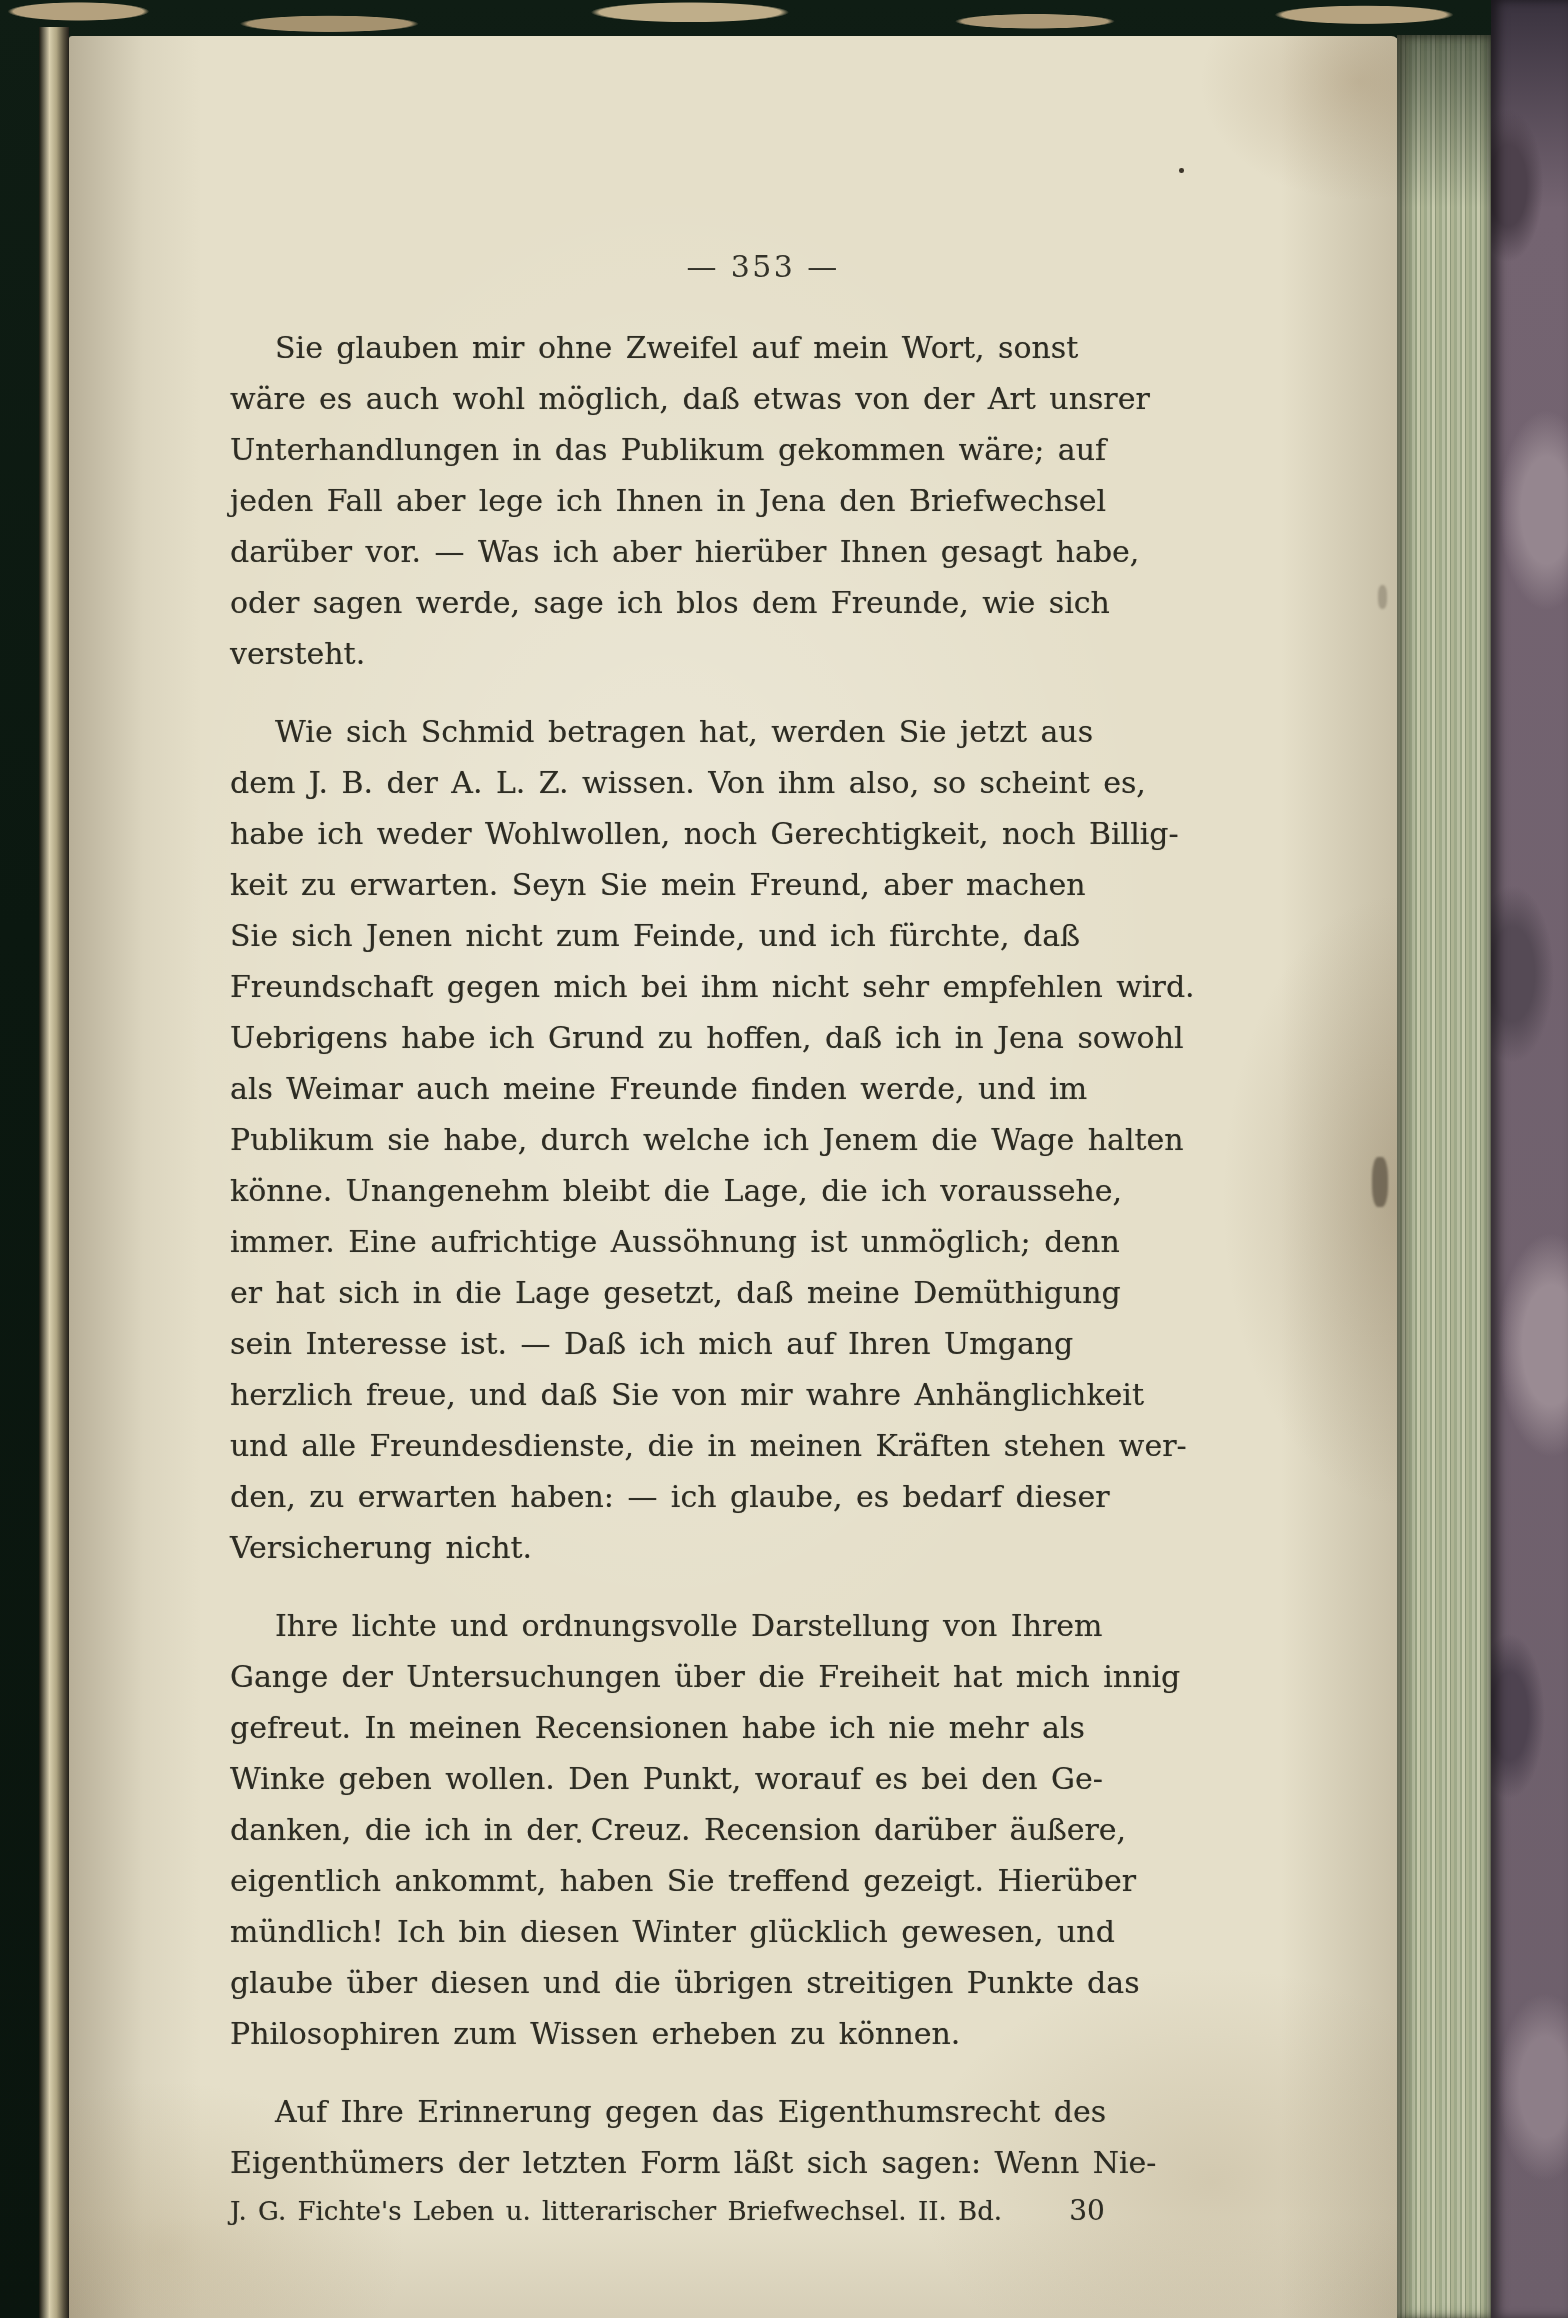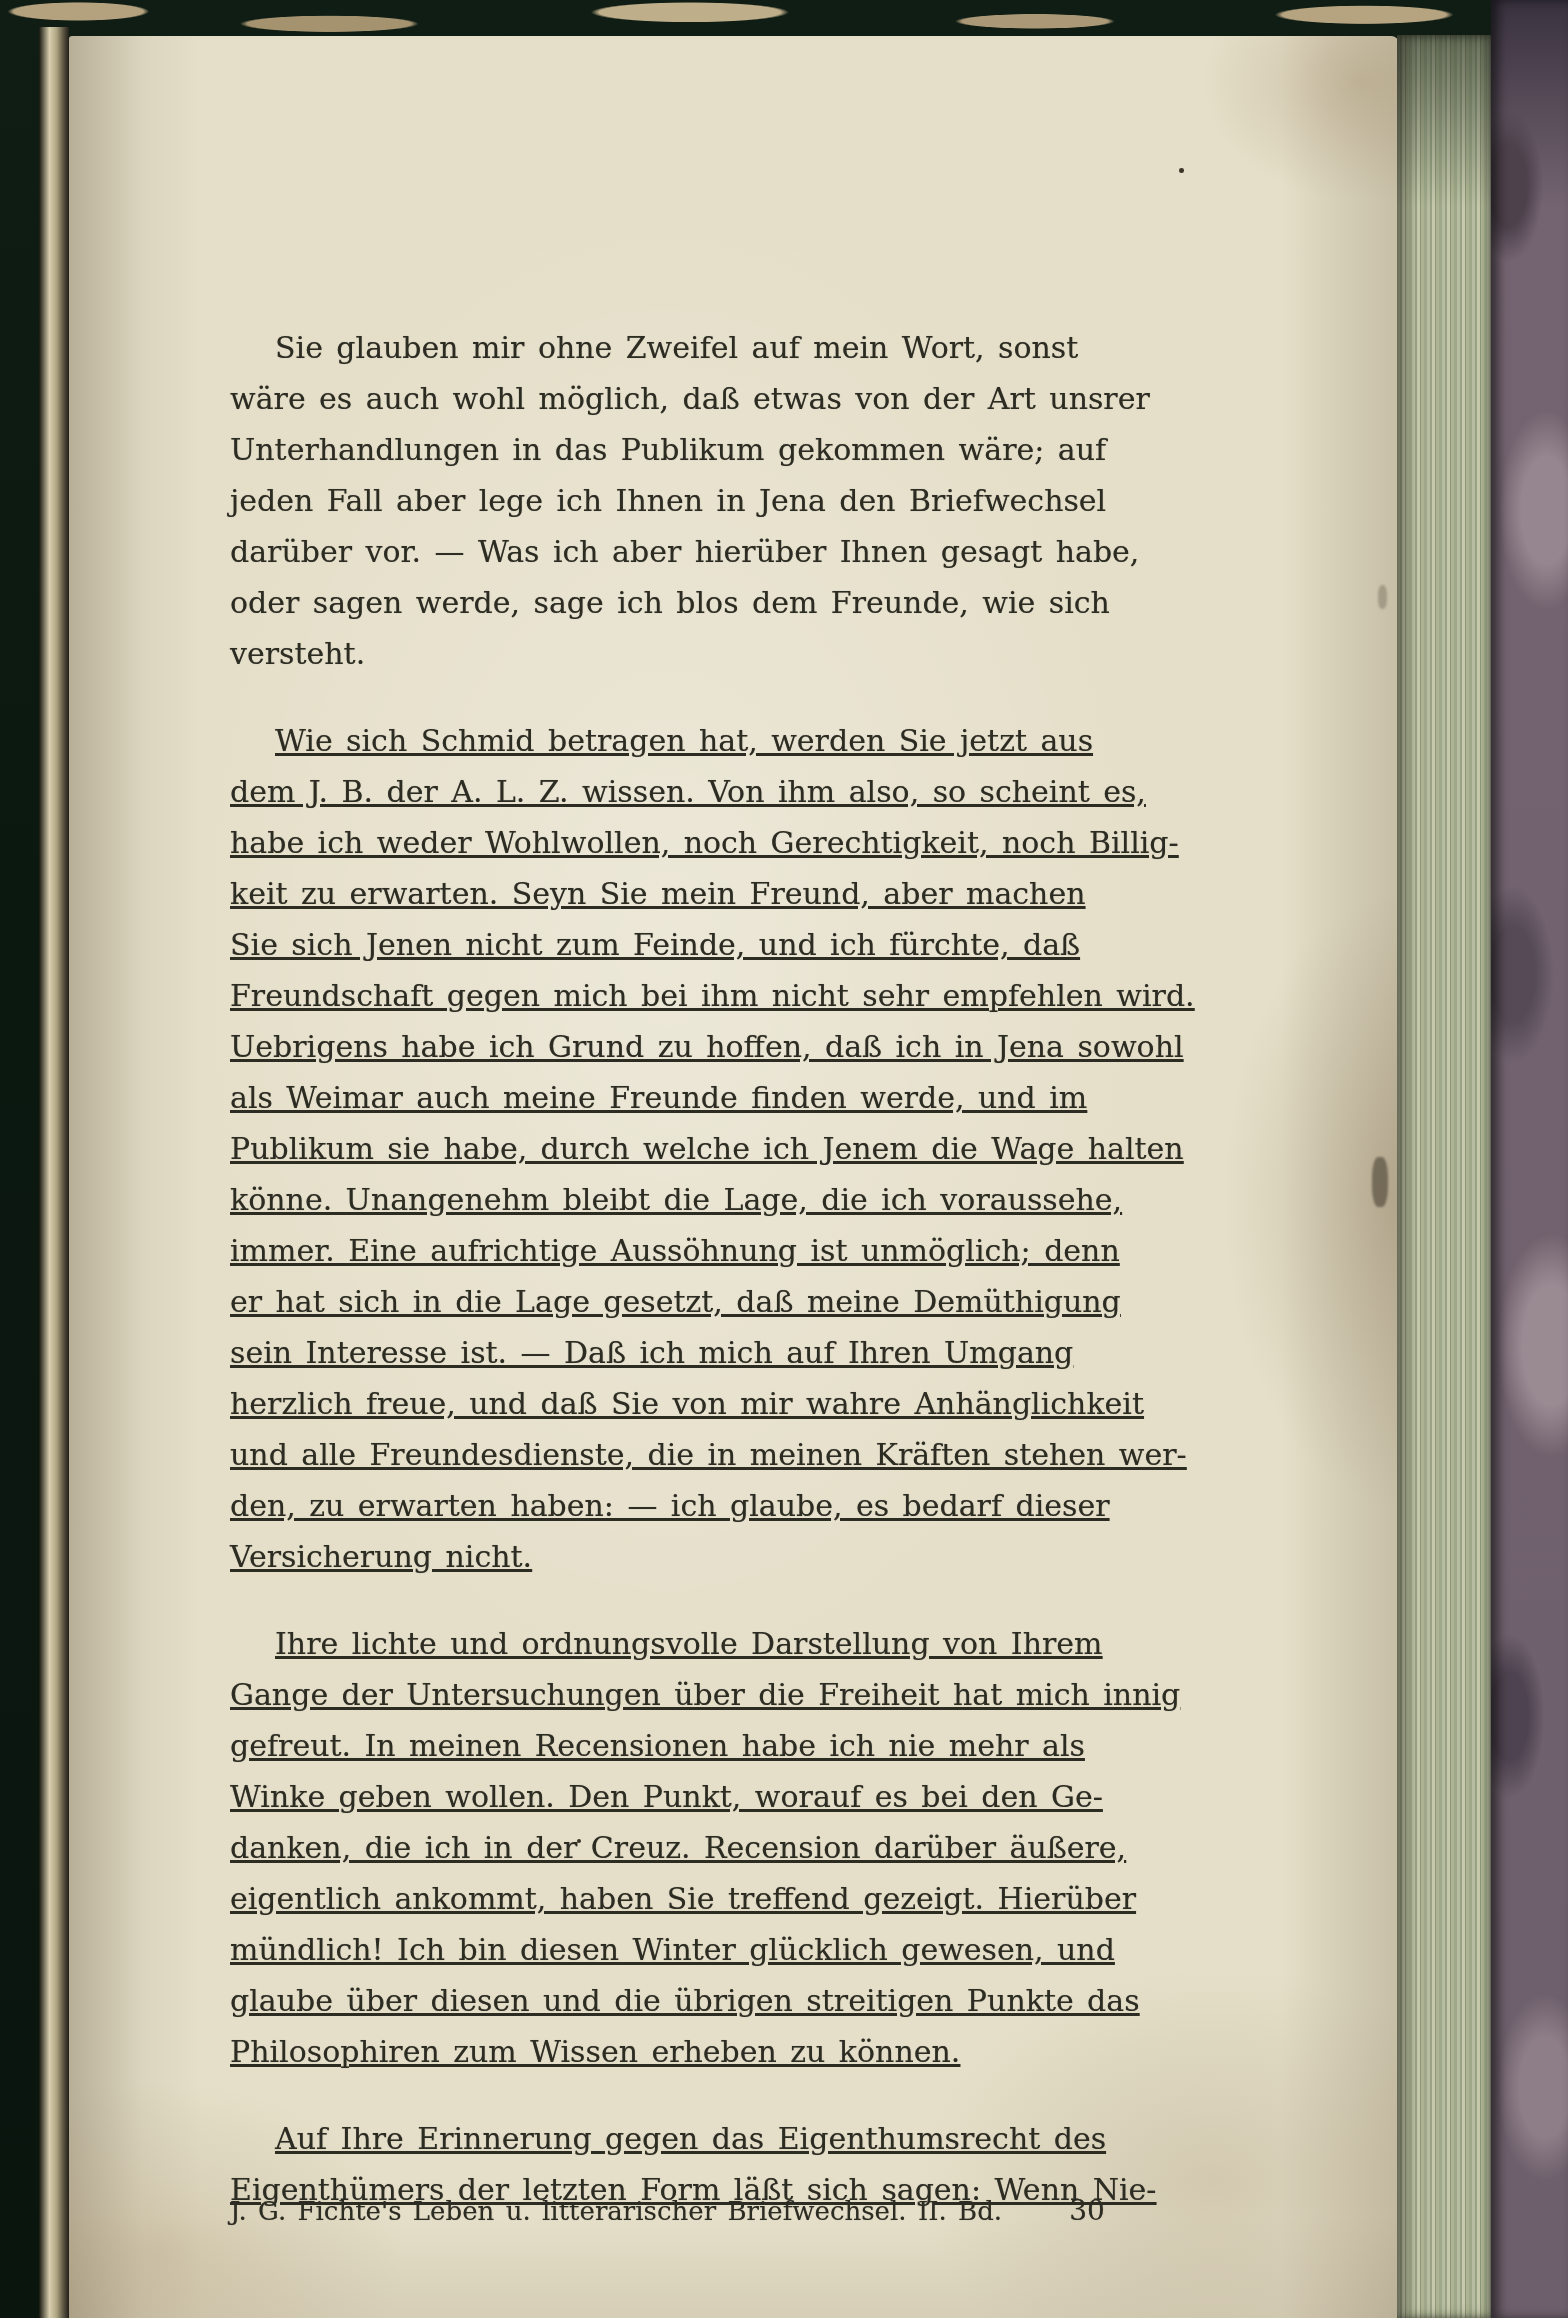--- a/index.html
+++ b/index.html
@@ -58,36 +58,37 @@
   .speck{position:absolute;border-radius:50%;background:#3c352a;}
   .smudge{position:absolute;border-radius:40%;background:rgba(62,52,40,.55);filter:blur(0.8px);}
 
   .pagenum{position:absolute;top:213px;left:161px;width:1066px;text-align:center;
     font-size:30px;color:#34332a;letter-spacing:2.4px;}
 
   .text-block{position:absolute;top:286px;left:161px;width:1078px;
     font-size:30px;line-height:51px;color:#2d2c23;word-spacing:3.9px;
     text-shadow:0 0 0.8px rgba(45,44,35,.45);}
   .para{margin:0;white-space:pre-line;text-indent:45px;}
-  .para + .para{margin-top:36px;text-decoration:underline;}
+  .para + .para{margin-top:27px;}
 
   .footer{position:absolute;top:2158px;left:161px;width:1078px;display:flex;
     align-items:center;font-size:26px;color:#2d2c23;word-spacing:3.1px;
     text-shadow:0 0 0.8px rgba(45,44,35,.45);}
   .footer .sig{margin-left:67px;font-size:28px;}
 </style>
 </head>
 <body>
 
 <div class="book">
 
   <div class="torn"></div>
   <div class="left-edge"></div>
 
   <div class="page">
+    <div class="pagenum">—  353  —</div>
 
     <div class="text-block">
       <p class="para">Sie glauben mir ohne Zweifel auf mein Wort, sonst
 wäre es auch wohl möglich, daß etwas von der Art unsrer
 Unterhandlungen in das Publikum gekommen wäre; auf
 jeden Fall aber lege ich Ihnen in Jena den Briefwechsel
 darüber vor. — Was ich aber hierüber Ihnen gesagt habe,
 oder sagen werde, sage ich blos dem Freunde, wie sich
 versteht.</p>
       <p class="para">Wie sich Schmid betragen hat, werden Sie jetzt aus

